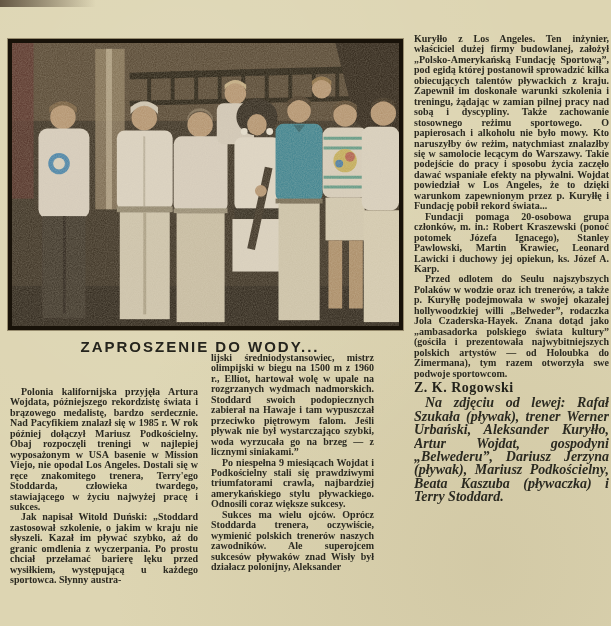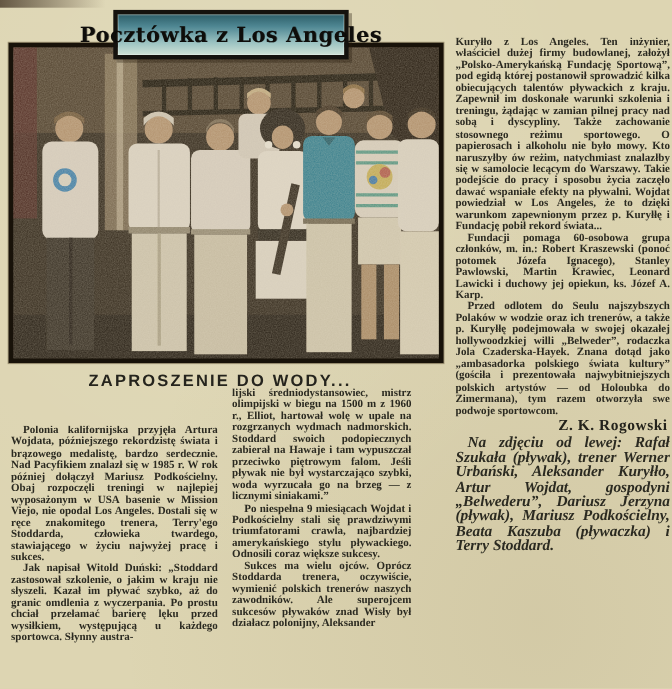--- a/index.html
+++ b/index.html
@@ -55,21 +55,21 @@
     font-size:10px;line-height:10.45px;
     font-family:"Liberation Serif",serif;
   }
   .body-col p{margin:0;text-indent:11px;}
   .body-col p.cont{text-indent:0;}
   #col1{left:10px;top:359px;width:188px;height:262px;overflow:hidden;margin-top:28px;}
   #col2{left:211px;top:353px;width:163px;height:262px;overflow:hidden;}
   #col3{left:414px;top:34px;width:195px;height:588px;overflow:hidden;}
   .byline{
     margin:4px 2px 3px 0;
-    text-align:right;
+    text-align:left;
     font-size:14px;letter-spacing:.5px;
     color:#23221b;font-weight:bold;
     font-family:"Liberation Serif",serif;
   }
   .photo-caption{
     font-style:italic;font-weight:bold;
     font-size:14px;line-height:13.4px;
     text-align:justify;color:#2b2a21;
     margin:0;
   }
@@ -197,37 +197,34 @@
         <path d="M366 68 q13 -16 26 0 l0 -6 q-13 -12 -26 0 z" fill="#2c2115"></path>
         <rect x="357" y="86" width="38" height="86" rx="8" fill="#dbd3c5"></rect>
         <rect x="359" y="172" width="36" height="115" fill="#d6cdb6"></rect>
       </g>
 
       <rect width="395" height="291" fill="#b09a6e" opacity=".10"></rect>
       <rect width="395" height="291" filter="url(#grain)"></rect>
     </svg>
   </div>
 
-  <div class="banner">
-    <span class="banner-label">Pocztówka z Los Angeles</span>
-  </div>
 
   <h1 class="headline">ZAPROSZENIE DO WODY...</h1>
 
   <div class="body-col" id="col1">
     <p>Polonia kalifornijska przyjęła Artura Wojdata, późniejszego rekordzistę świata i brązowego medalistę, bardzo serdecznie. Nad Pacyfikiem znalazł się w 1985 r. W rok później dołączył Mariusz Podkościelny. Obaj rozpoczęli treningi w najlepiej wyposażonym w USA basenie w Mission Viejo, nie opodal Los Angeles. Dostali się w ręce znakomitego trenera, Terry'ego Stoddarda, człowieka twardego, stawiającego w życiu najwyżej pracę i sukces.</p>
     <p>Jak napisał Witold Duński: „Stoddard zastosował szkolenie, o jakim w kraju nie słyszeli. Kazał im pływać szybko, aż do granic omdlenia z wyczerpania. Po prostu chciał przełamać barierę lęku przed wysiłkiem, występującą u każdego sportowca. Słynny austra-</p>
   </div>
 
   <div class="body-col" id="col2">
     <p class="cont">lijski średniodystansowiec, mistrz olimpijski w biegu na 1500 m z 1960 r., Elliot, hartował wolę w upale na rozgrzanych wydmach nadmorskich. Stoddard swoich podopiecznych zabierał na Hawaje i tam wypuszczał przeciwko piętrowym falom. Jeśli pływak nie był wystarczająco szybki, woda wyrzucała go na brzeg — z licznymi siniakami.”</p>
     <p>Po niespełna 9 miesiącach Wojdat i Podkościelny stali się prawdziwymi triumfatorami crawla, najbardziej amerykańskiego stylu pływackiego. Odnosili coraz większe sukcesy.</p>
     <p>Sukces ma wielu ojców. Oprócz Stoddarda trenera, oczywiście, wymienić polskich trenerów naszych zawodników. Ale superojcem sukcesów pływaków znad Wisły był działacz polonijny, Aleksander</p>
   </div>
 
   <div class="body-col" id="col3">
     <p class="cont">Kuryłło z Los Angeles. Ten inżynier, właściciel dużej firmy budowlanej, założył „Polsko-Amerykańską Fundację Sportową”, pod egidą której postanowił sprowadzić kilka obiecujących talentów pływackich z kraju. Zapewnił im doskonałe warunki szkolenia i treningu, żądając w zamian pilnej pracy nad sobą i dyscypliny. Także zachowanie stosownego reżimu sportowego. O papierosach i alkoholu nie było mowy. Kto naruszyłby ów reżim, natychmiast znalazłby się w samolocie lecącym do Warszawy. Takie podejście do pracy i sposobu życia zaczęło dawać wspaniałe efekty na pływalni. Wojdat powiedział w Los Angeles, że to dzięki warunkom zapewnionym przez p. Kuryłłę i Fundację pobił rekord świata...</p>
-    <p>Fundacji pomaga 60-osobowa grupa członków, m. in.: Robert Kraszewski (ponoć potomek Józefa Ignacego), Stanley Pawlowski, Martin Krawiec, Leonard Lawicki i duchowy jej opiekun, ks. Józef A. Karp.</p>
+    <p>Fundacji pomaga 20-osobowa grupa członków, m. in.: Robert Kraszewski (ponoć potomek Józefa Ignacego), Stanley Pawlowski, Martin Krawiec, Leonard Lawicki i duchowy jej opiekun, ks. Józef A. Karp.</p>
     <p>Przed odlotem do Seulu najszybszych Polaków w wodzie oraz ich trenerów, a także p. Kuryłłę podejmowała w swojej okazałej hollywoodzkiej willi „Belweder”, rodaczka Jola Czaderska-Hayek. Znana dotąd jako „ambasadorka polskiego świata kultury” (gościła i prezentowała najwybitniejszych polskich artystów — od Holoubka do Zimermana), tym razem otworzyła swe podwoje sportowcom.</p>
     <div class="byline">Z. K. Rogowski</div>
     <p class="photo-caption">Na zdjęciu od lewej: Rafał Szukała (pływak), trener Werner Urbański, Aleksander Kuryłło, Artur Wojdat, gospodyni „Belwederu”, Dariusz Jerzyna (pływak), Mariusz Podkościelny, Beata Kaszuba (pływaczka) i Terry Stoddard.</p>
   </div>
 </div>
 
 </body></html>

